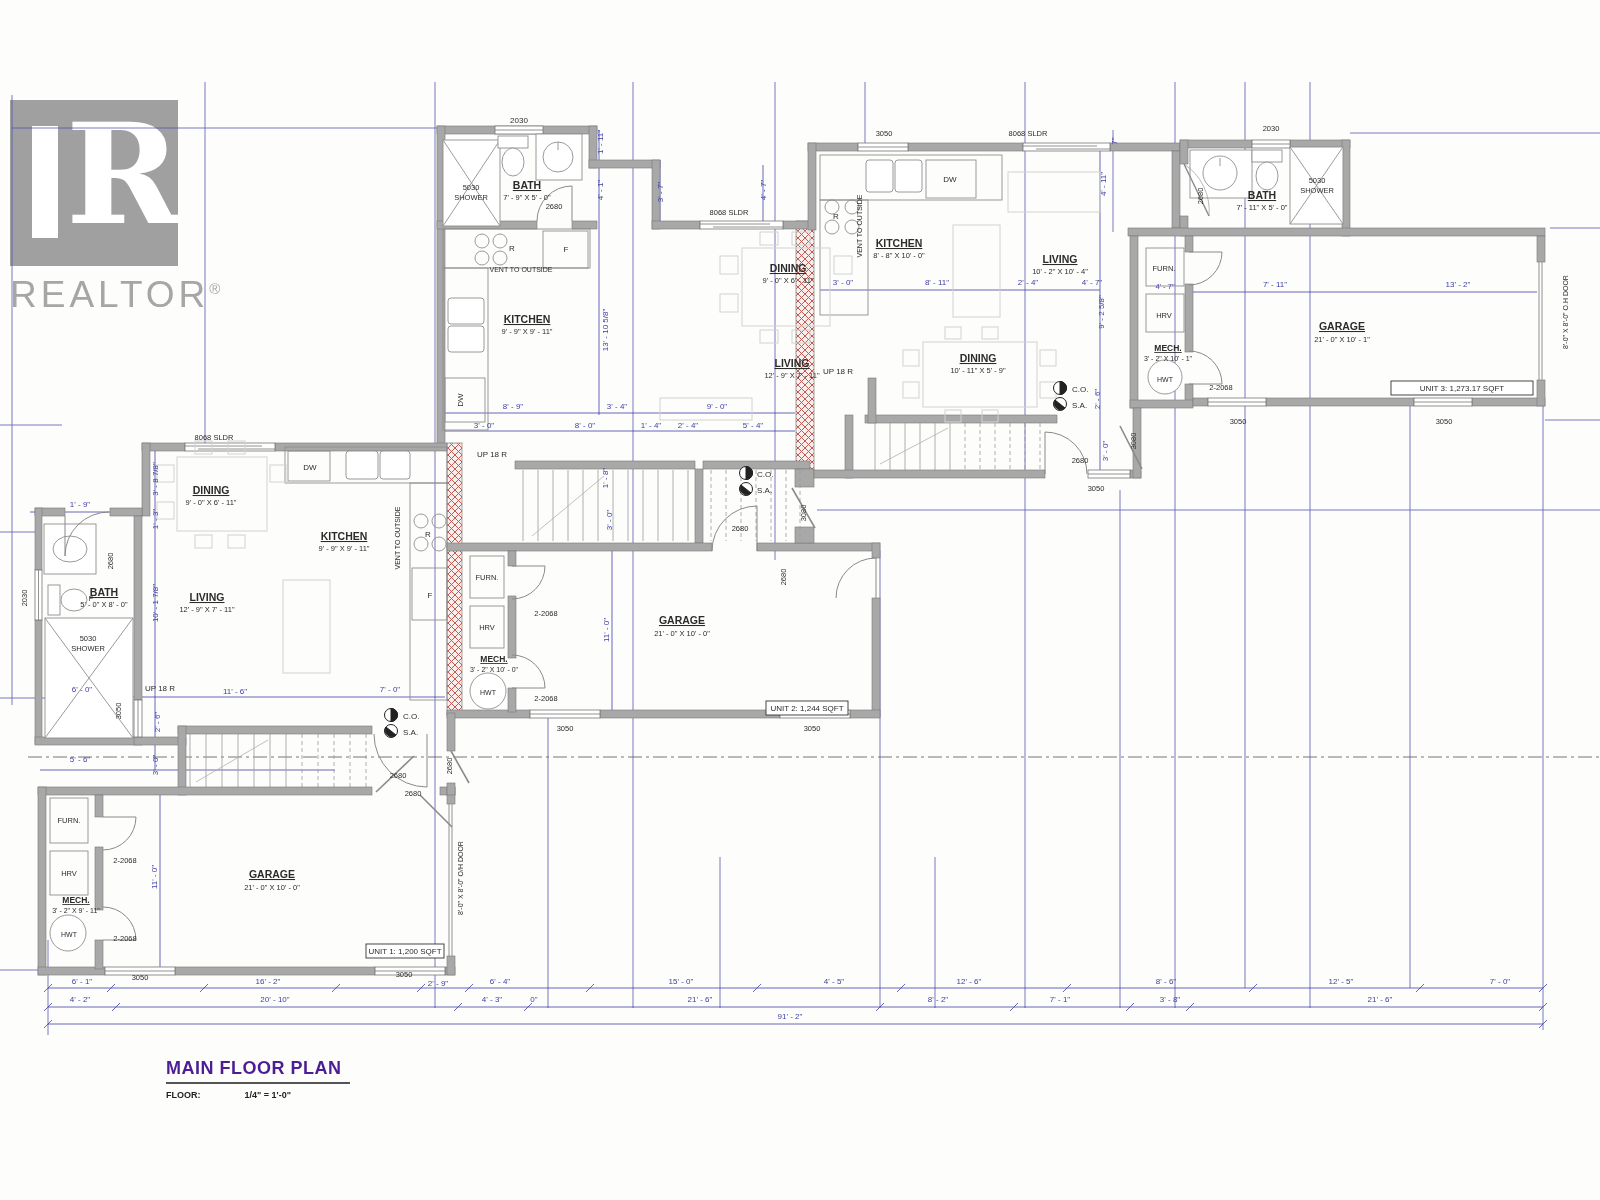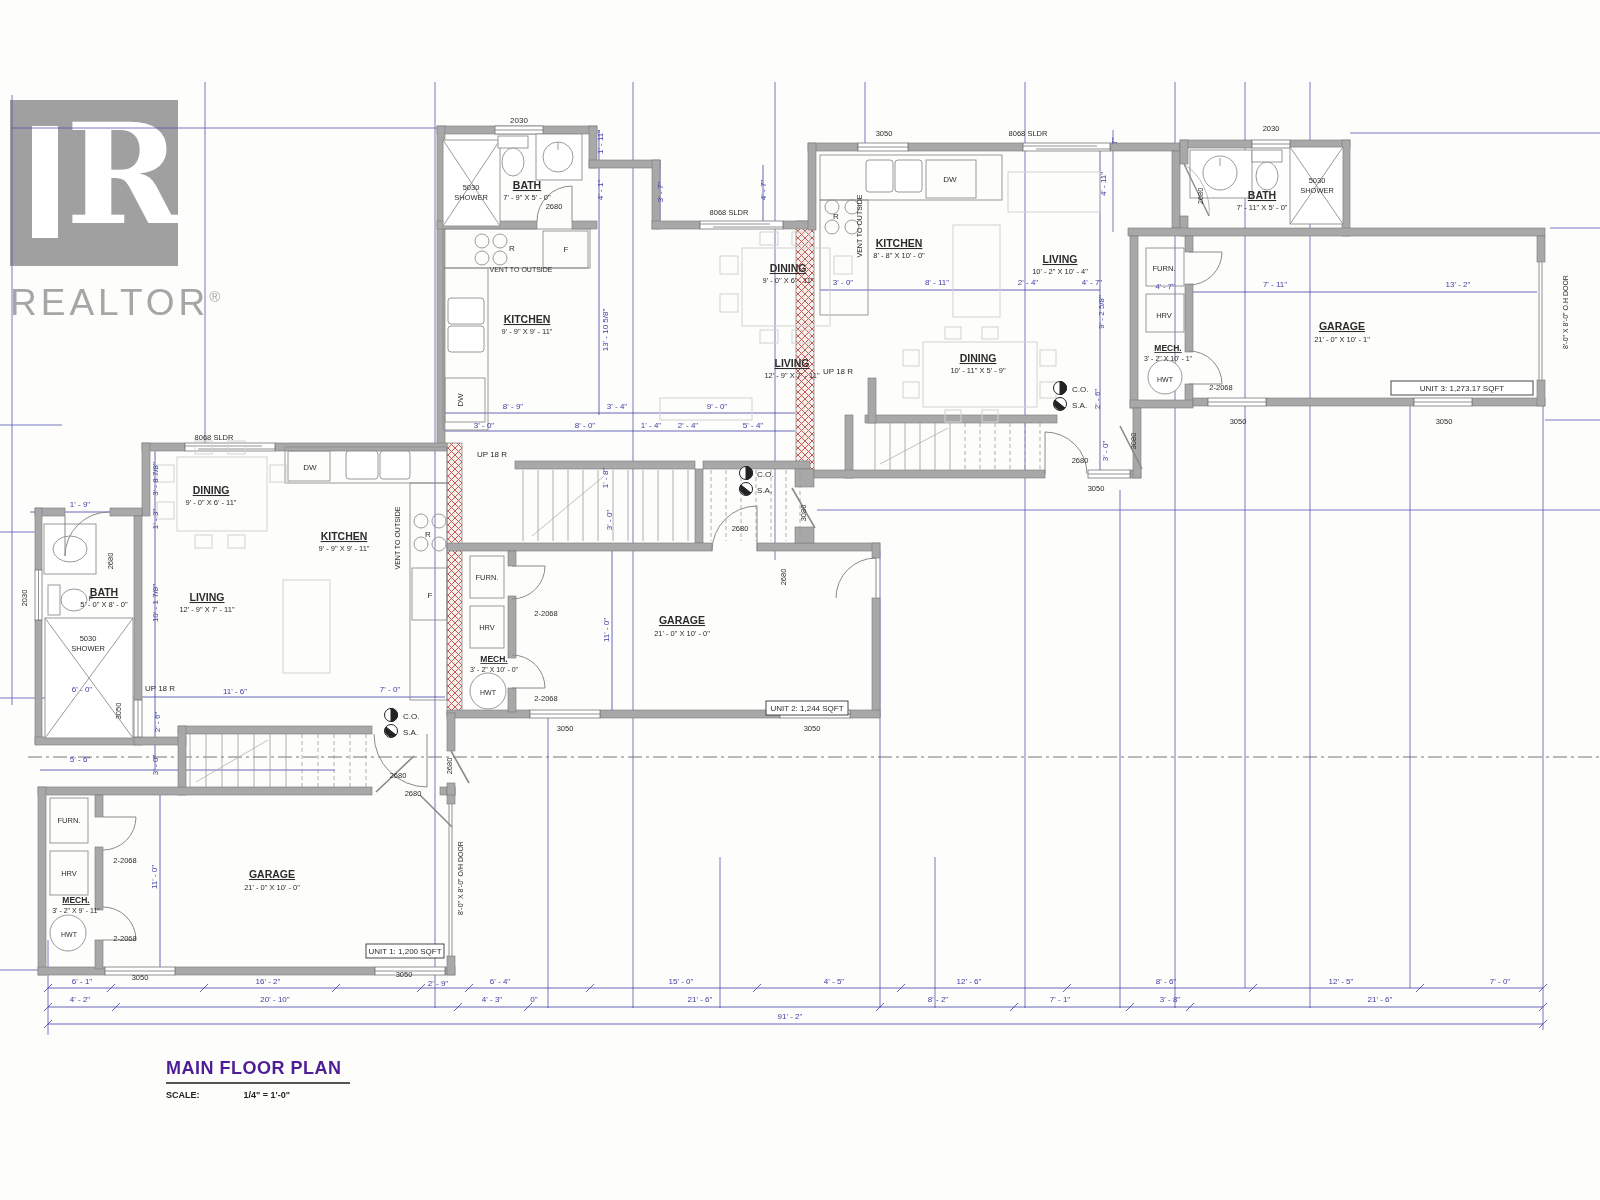--- a/index.html
+++ b/index.html
@@ -3,21 +3,21 @@
 <meta charset="utf-8">
 <style>
   html,body{margin:0;padding:0}
   body{width:1600px;height:1200px;position:relative;background:#fdfdfb;font-family:"Liberation Sans",sans-serif;overflow:hidden}
   #plan-svg{position:absolute;left:0;top:0;z-index:2}
   svg text{font-family:"Liberation Sans",sans-serif}
   .watermark{position:absolute;left:10px;top:100px;z-index:1}
   .wm-block{width:168px;height:166px;background:#a0a0a0;position:relative}
   .wm-bar{position:absolute;left:22px;top:26px;width:26px;height:112px;background:#fff}
   .wm-r{position:absolute;left:56px;top:-8px;color:#fff;font-family:"DejaVu Serif",serif;font-weight:700;font-size:138px;line-height:1.2}
-  .wm-text{font-size:37px;color:#a6a6a6;letter-spacing:4px;margin-top:16px;white-space:nowrap}
+  .wm-text{font-size:37px;color:#a6a6a6;letter-spacing:4px;margin-top:8px;white-space:nowrap}
   .wm-reg{font-size:15px;vertical-align:super}
   .titleblock{position:absolute;left:166px;top:1058px;z-index:3;width:260px}
   .tb-title{font-size:18px;font-weight:700;color:#4c1d95;letter-spacing:.5px}
   .tb-rule{height:2px;background:#555;margin:3px 0 6px 0;width:184px}
   .tb-scale{font-size:9px;font-weight:700;color:#222}
   .tb-scale span{display:inline-block}
   .tb-scale .val{margin-left:44px}
 </style>
 </head>
 <body>
@@ -629,14 +629,14 @@
       <text x="1060" y="1002" font-size="8" fill="#4040a8" text-anchor="middle">7' - 1"</text>
       <text x="1170" y="1002" font-size="8" fill="#4040a8" text-anchor="middle">3' - 8"</text>
       <text x="1380" y="1002" font-size="8" fill="#4040a8" text-anchor="middle">21' - 6"</text>
       <text x="790" y="1019" font-size="8" fill="#4040a8" text-anchor="middle">91' - 2"</text>
     </g>
 </svg>
 
 <div class="titleblock">
   <div class="tb-title">MAIN FLOOR PLAN</div>
   <div class="tb-rule"></div>
-  <div class="tb-scale"><span>SCALE:</span><span class="val">1/4" = 1'-0"</span></div>
+  <div class="tb-scale"><span>FLOOR:</span><span class="val">1/4" = 1'-0"</span></div>
 </div>
 
 </body></html>

